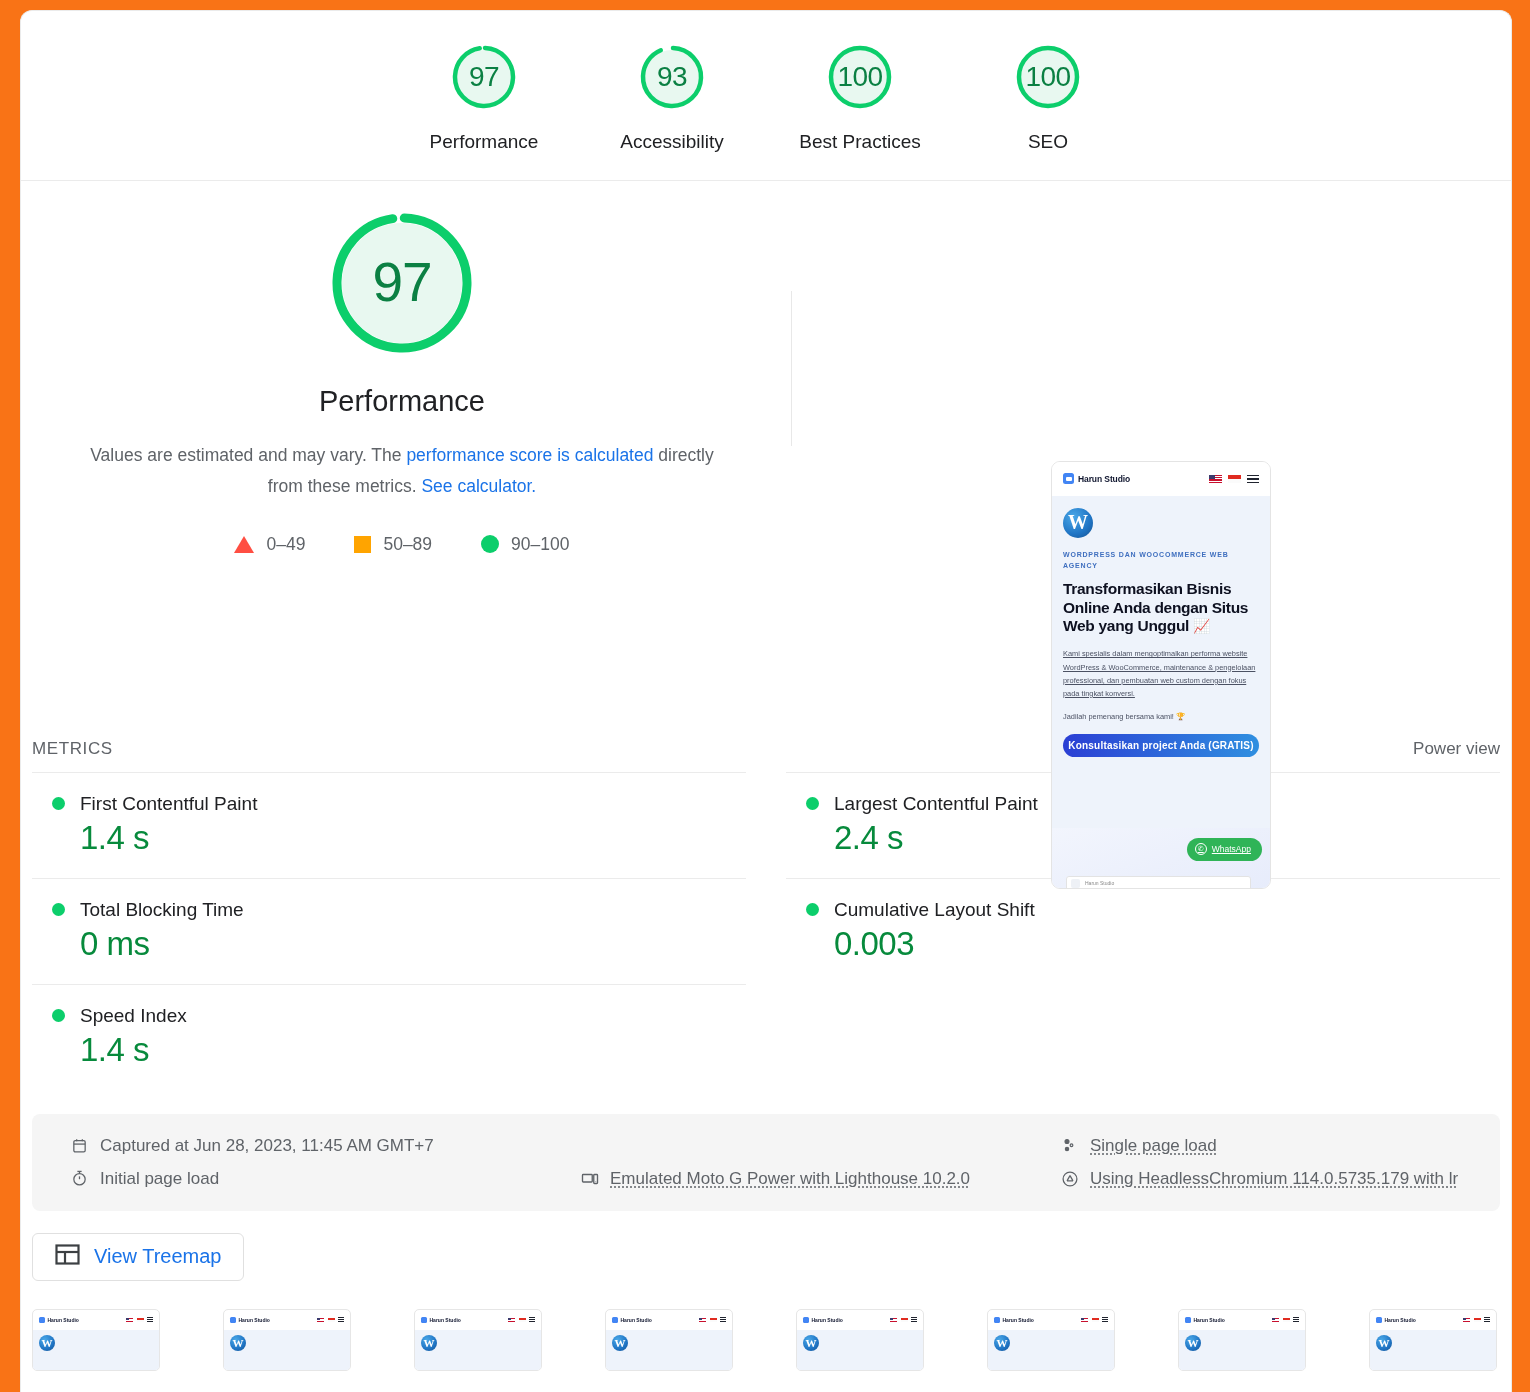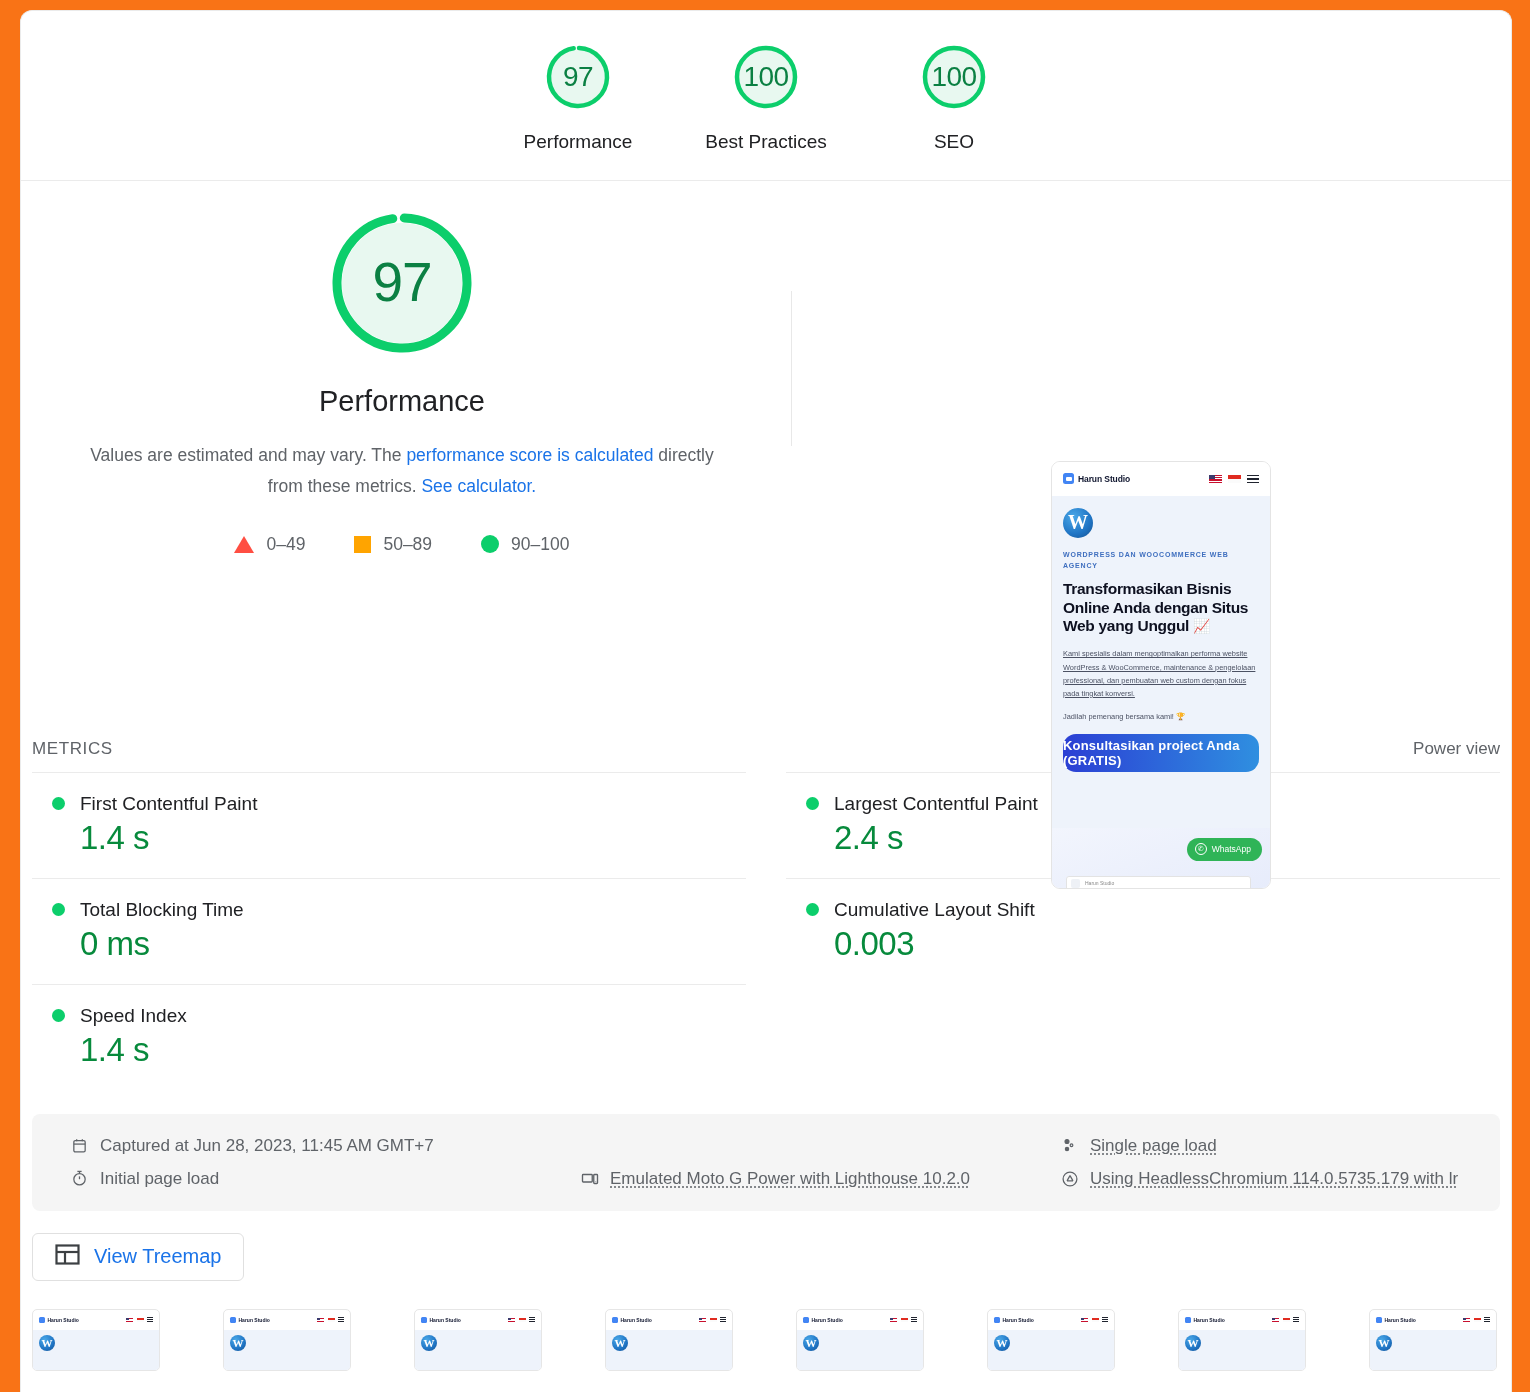--- a/index.html
+++ b/index.html
@@ -214,36 +214,36 @@
   .ph-h1 {
     font-size: 15.5px; font-weight: bold; color: #0d1020; line-height: 1.18;
     letter-spacing: -0.3px; margin-bottom: 12px;
   }
   .ph-chart-emoji { font-size: 14px; }
   .ph-p {
     font-size: 7.4px; color: #4b5163; line-height: 1.78; margin-bottom: 11px; text-decoration: underline;
   }
   .ph-p2 { font-size: 7.4px; color: #4b5163; line-height: 1.6; margin-bottom: 11px; }
   .ph-cta {
-    height: 38px; border-radius: 13px;
+    height: 23px; border-radius: 13px;
     background: linear-gradient(90deg, #2b3fd4 0%, #2f8fe0 100%);
     display: flex; align-items: center; justify-content: center;
-    color: #fff; font-size: 13px; font-weight: bold; letter-spacing: 0.2px;
+    color: #fff; font-size: 10px; font-weight: bold; letter-spacing: 0.2px;
   }
   .ph-foot {
     position: relative;
     height: 60px;
     background: linear-gradient(160deg, #f2f5fd 0%, #e7ecfb 100%);
   }
   .wa-btn {
     position: absolute; right: 8px; top: 10px;
     height: 23px; padding: 0 11px 0 8px; border-radius: 12px;
     background: #2fb457;
     display: flex; align-items: center; gap: 5px;
-    color: #fff; font-size: 8.5px;
+    color: #fff; font-size: 8.5px; text-decoration: underline;
   }
   .wa-icon {
     width: 12px; height: 12px; border-radius: 50%;
     border: 1.2px solid #fff; display: flex; align-items: center; justify-content: center;
     font-size: 7px;
   }
   .mini-bar {
     position: absolute; left: 14px; bottom: -3px;
     width: 185px; height: 15px; background: #fff;
     border: 1px solid #e3e3e3; border-radius: 3px;
@@ -361,20 +361,30 @@
         <div class="gauge-sm">
           <svg width="68" height="68" viewBox="0 0 68 68">
             <circle cx="34" cy="34" r="27" fill="#e8f8f0"></circle>
             <circle cx="34" cy="34" r="29" fill="none" stroke="#0cce6b" stroke-width="4.5" stroke-linecap="round" stroke-dasharray="176.6 182.2" stroke-dashoffset="0" transform="rotate(-88 34 34)"></circle>
           </svg>
           <span class="num">97</span>
         </div>
         <div class="score-label">Performance</div>
       </div>
 
+      <div class="score-item">
+        <div class="gauge-sm">
+          <svg width="68" height="68" viewBox="0 0 68 68">
+            <circle cx="34" cy="34" r="27" fill="#e8f8f0"></circle>
+            <circle cx="34" cy="34" r="29" fill="none" stroke="#0cce6b" stroke-width="4.5" stroke-linecap="round" stroke-dasharray="169.4 182.2" stroke-dashoffset="0" transform="rotate(-88 34 34)"></circle>
+          </svg>
+          <span class="num">93</span>
+        </div>
+        <div class="score-label">Accessibility</div>
+      </div>
 
       <div class="score-item">
         <div class="gauge-sm">
           <svg width="68" height="68" viewBox="0 0 68 68">
             <circle cx="34" cy="34" r="27" fill="#e8f8f0"></circle>
             <circle cx="34" cy="34" r="29" fill="none" stroke="#0cce6b" stroke-width="4.5" stroke-linecap="round" stroke-dasharray="182.2 0" stroke-dashoffset="0" transform="rotate(-90 34 34)"></circle>
           </svg>
           <span class="num">100</span>
         </div>
         <div class="score-label">Best Practices</div>

